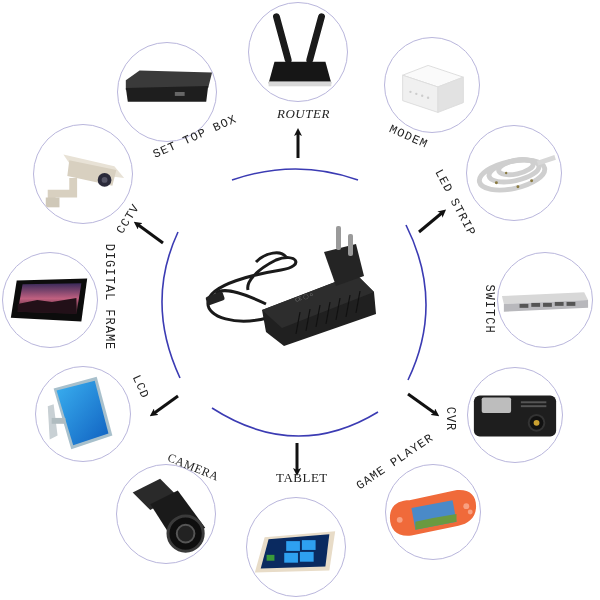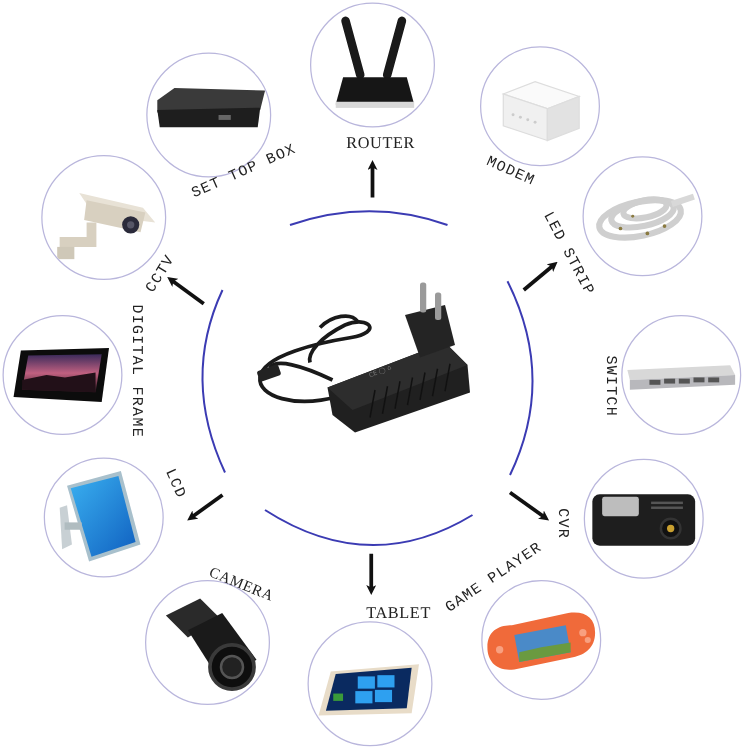--- a/index.html
+++ b/index.html
@@ -72,21 +72,21 @@
   </svg>
 
   <div class="device" style="left:248px;top:2px;width:100px;height:100px">
     <svg viewBox="0 0 100 100">
       <path d="M28,14 L40,58" stroke="#1a1a1a" stroke-width="7" stroke-linecap="round"></path>
       <path d="M74,14 L62,58" stroke="#1a1a1a" stroke-width="7" stroke-linecap="round"></path>
       <path d="M26,60 L78,60 L84,82 L20,82 Z" fill="#161616"></path>
       <rect x="20" y="80" width="64" height="5" fill="#d8d8d8"></rect>
     </svg>
   </div>
-  <div class="label serif" style="left:277px;top:106px;">ROUTER</div>
+  <div class="label serif" style="left:277px;top:106px;font-style:italic;">ROUTER</div>
 
   <div class="device" style="left:117px;top:42px;width:100px;height:100px">
     <svg viewBox="0 0 100 100">
       <path d="M8,38 L22,28 L96,30 L92,46 L8,48 Z" fill="#3a3a3a"></path>
       <path d="M8,46 L92,44 L90,60 L10,60 Z" fill="#1e1e1e"></path>
       <rect x="58" y="50" width="10" height="4" fill="#666"></rect>
     </svg>
   </div>
   <div class="label" style="left:150px;top:130px;transform:rotate(-24deg);">SET TOP BOX</div>
 
@@ -212,21 +212,21 @@
       <path d="M22,42 L84,37 L80,70 L14,72 Z" fill="#0a2a60"></path>
       <g fill="#2ea0f0">
         <rect x="40" y="44" width="14" height="10"></rect>
         <rect x="56" y="43" width="14" height="10"></rect>
         <rect x="38" y="56" width="14" height="10"></rect>
         <rect x="54" y="55" width="14" height="10"></rect>
       </g>
       <rect x="20" y="58" width="8" height="6" fill="#3a9a3a"></rect>
     </svg>
   </div>
-  <div class="label serif" style="left:276px;top:482px;margin-left:17px;">TABLET</div>
+  <div class="label serif" style="left:276px;top:470px;">TABLET</div>
 
   <div class="device" style="left:385px;top:464px;width:96px;height:96px">
     <svg viewBox="0 0 96 96">
       <path d="M4,54 C4,40 14,36 24,36 L70,26 C84,24 92,30 92,42 C92,54 84,60 74,62 L26,72 C12,74 4,66 4,54 Z" fill="#f06a3a"></path>
       <path d="M26,44 L68,36 L72,58 L30,66 Z" fill="#4a8ac8"></path>
       <path d="M30,58 L48,54 L72,50 L72,58 L30,66 Z" fill="#6a9a40"></path>
       <g fill="#f8a080">
           <circle cx="14" cy="56" r="3"></circle>
           <circle cx="82" cy="42" r="3"></circle>
           <circle cx="86" cy="48" r="2.5"></circle>

